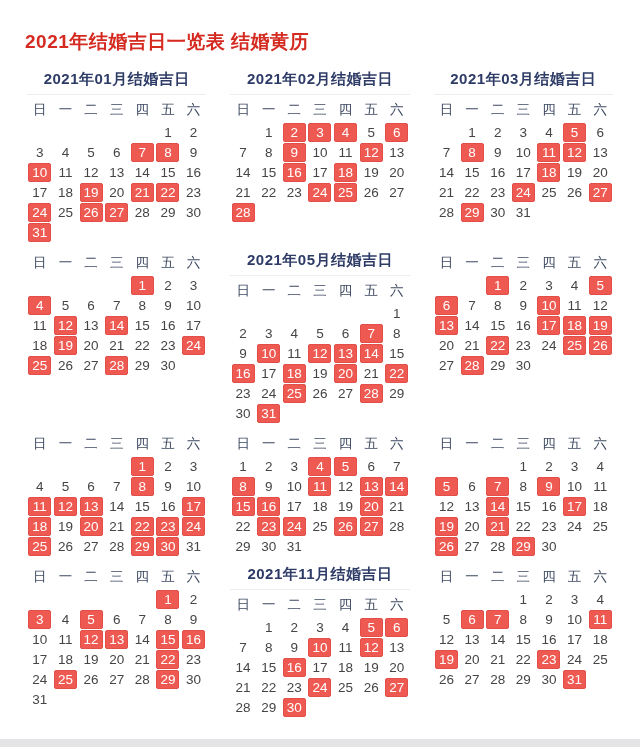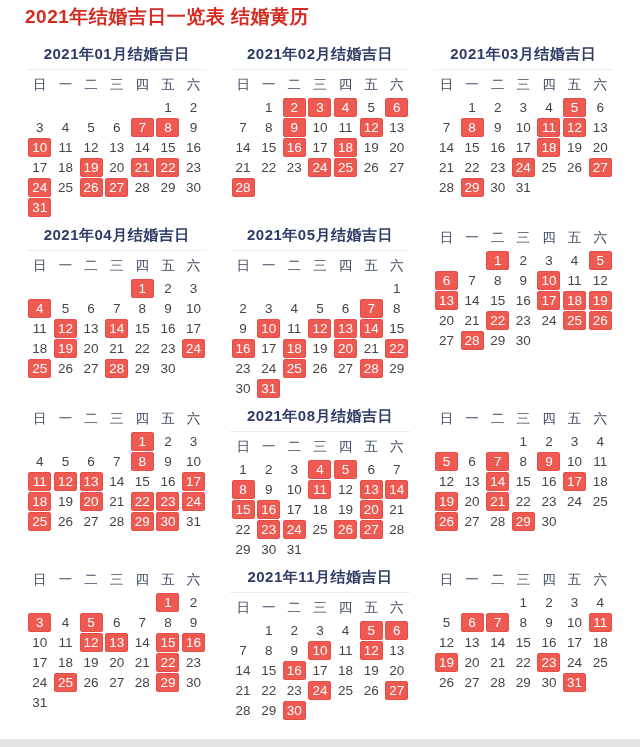--- a/index.html
+++ b/index.html
@@ -7,21 +7,21 @@
     width: 640px; height: 747px;
     background: #ffffff;
     font-family: "Liberation Sans", sans-serif;
     overflow: hidden;
     position: relative;
   }
   .page-title {
     color: var(--title-red, #d42a20);
     font-size: 19px;
     font-weight: bold;
-    margin: 4px 24px 12px 25px;
+    margin: 29px 24px 12px 25px;
     letter-spacing: 0.5px;
   }
   .calendar-grid {
     display: grid;
     grid-template-columns: repeat(3, 1fr);
     column-gap: 24px;
     row-gap: 6px;
     padding: 0 27px;
   }
   .month {
@@ -398,21 +398,20 @@
         </div>
         <div class="cell">
           <span class="num">30</span>
         </div>
         <div class="cell">
           <span class="num">31</span>
         </div>
       </div>
     </div>
     <div class="month">
-      <div class="month-title">2021年04月结婚吉日</div>
       <div class="week-row">
         <div class="wd">日</div>
         <div class="wd">一</div>
         <div class="wd">二</div>
         <div class="wd">三</div>
         <div class="wd">四</div>
         <div class="wd">五</div>
         <div class="wd">六</div>
       </div>
       <div class="days">
@@ -834,21 +833,20 @@
         </div>
         <div class="cell">
           <span class="num lucky">30</span>
         </div>
         <div class="cell">
           <span class="num">31</span>
         </div>
       </div>
     </div>
     <div class="month">
-      <div class="month-title">2021年08月结婚吉日</div>
       <div class="week-row">
         <div class="wd">日</div>
         <div class="wd">一</div>
         <div class="wd">二</div>
         <div class="wd">三</div>
         <div class="wd">四</div>
         <div class="wd">五</div>
         <div class="wd">六</div>
       </div>
       <div class="days">

